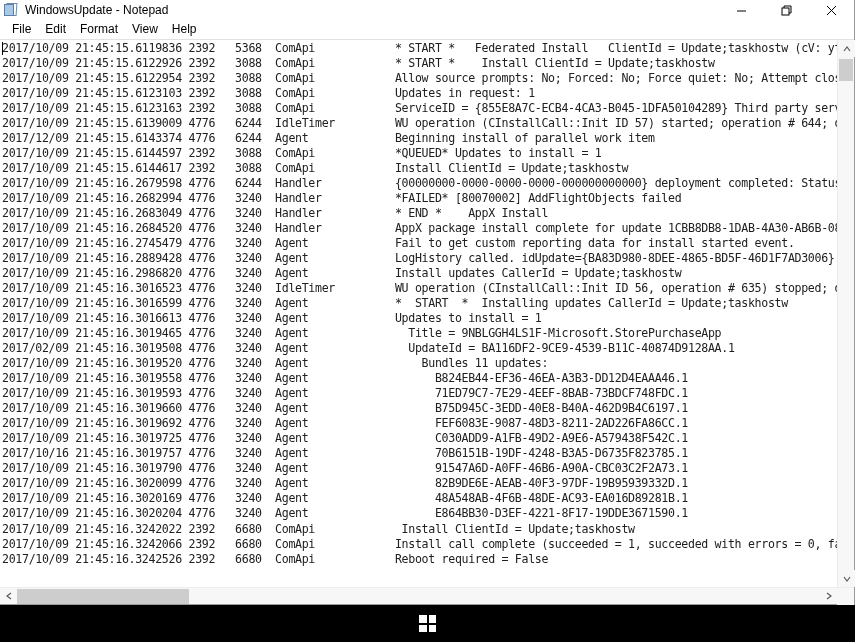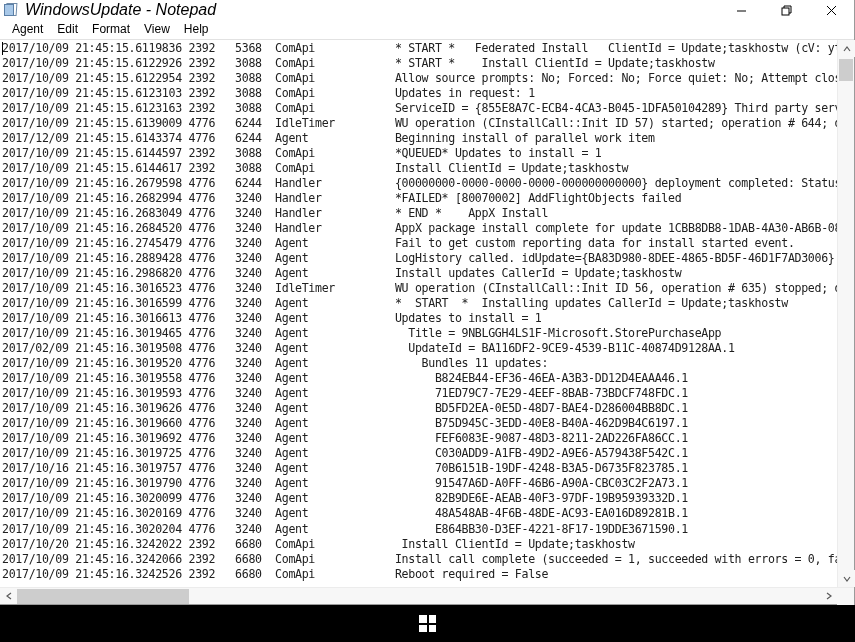--- a/index.html
+++ b/index.html
@@ -54,26 +54,25 @@
     transform: skewX(-4deg);
   }
   .title-icon .pg2 {
     position: absolute;
     left: 0px; top: 2px;
     width: 10px; height: 12px;
     background: #a8c8e8;
     border: 1px solid #5b7fa6;
   }
   .title-text {
-    font-size: 16px;
+    font-size: 12px;
     color: #000000;
     white-space: nowrap;
     letter-spacing: 0px;
     flex: 0 0 auto;
-    font-style: italic;
   }
   .win-controls {
     position: absolute;
     right: 0; top: 0;
     height: 20px;
     display: flex;
   }
   .win-btn {
     width: 45px; height: 20px;
     display: flex; align-items: center; justify-content: center;
@@ -347,21 +346,21 @@
         <div class="win-btn" title="Close">
           <svg width="11" height="11" viewBox="0 0 11 11">
             <line x1="1" y1="1" x2="10" y2="10" stroke="#000" stroke-width="1"></line>
             <line x1="10" y1="1" x2="1" y2="10" stroke="#000" stroke-width="1"></line>
           </svg>
         </div>
       </div>
     </div>
 
     <div class="menubar">
-      <div class="menu-item">Agent</div>
+      <div class="menu-item">File</div>
       <div class="menu-item">Edit</div>
       <div class="menu-item">Format</div>
       <div class="menu-item">View</div>
       <div class="menu-item">Help</div>
     </div>
 
     <div class="editor-wrap">
       <div class="editor-row">
         <div class="textarea" id="textarea">
           <div class="caret"></div>
@@ -382,30 +381,29 @@
             <div class="logline">2017/10/09 21:45:16.2889428 4776   3240  Agent             LogHistory called. idUpdate={BA83D980-8DEE-4865-BD5F-46D1F7AD3006}.1,</div>
             <div class="logline">2017/10/09 21:45:16.2986820 4776   3240  Agent             Install updates CallerId = Update;taskhostw</div>
             <div class="logline">2017/10/09 21:45:16.3016523 4776   3240  IdleTimer         WU operation (CInstallCall::Init ID 56, operation # 635) stopped; doe</div>
             <div class="logline">2017/10/09 21:45:16.3016599 4776   3240  Agent             *  START  *  Installing updates CallerId = Update;taskhostw</div>
             <div class="logline">2017/10/09 21:45:16.3016613 4776   3240  Agent             Updates to install = 1</div>
             <div class="logline">2017/10/09 21:45:16.3019465 4776   3240  Agent               Title = 9NBLGGH4LS1F-Microsoft.StorePurchaseApp</div>
             <div class="logline">2017/02/09 21:45:16.3019508 4776   3240  Agent               UpdateId = BA116DF2-9CE9-4539-B11C-40874D9128AA.1</div>
             <div class="logline">2017/10/09 21:45:16.3019520 4776   3240  Agent                 Bundles 11 updates:</div>
             <div class="logline">2017/10/09 21:45:16.3019558 4776   3240  Agent                   B824EB44-EF36-46EA-A3B3-DD12D4EAAA46.1</div>
             <div class="logline">2017/10/09 21:45:16.3019593 4776   3240  Agent                   71ED79C7-7E29-4EEF-8BAB-73BDCF748FDC.1</div>
-            <div class="logline">2017/10/09 21:45:16.3019626 4776   3240  Agent                   BD5FD2EA-0E5D-48D7-BAE4-D286004BB8DC.1</div>
             <div class="logline">2017/10/09 21:45:16.3019660 4776   3240  Agent                   B75D945C-3EDD-40E8-B40A-462D9B4C6197.1</div>
             <div class="logline">2017/10/09 21:45:16.3019692 4776   3240  Agent                   FEF6083E-9087-48D3-8211-2AD226FA86CC.1</div>
             <div class="logline">2017/10/09 21:45:16.3019725 4776   3240  Agent                   C030ADD9-A1FB-49D2-A9E6-A579438F542C.1</div>
             <div class="logline">2017/10/16 21:45:16.3019757 4776   3240  Agent                   70B6151B-19DF-4248-B3A5-D6735F823785.1</div>
             <div class="logline">2017/10/09 21:45:16.3019790 4776   3240  Agent                   91547A6D-A0FF-46B6-A90A-CBC03C2F2A73.1</div>
             <div class="logline">2017/10/09 21:45:16.3020099 4776   3240  Agent                   82B9DE6E-AEAB-40F3-97DF-19B95939332D.1</div>
             <div class="logline">2017/10/09 21:45:16.3020169 4776   3240  Agent                   48A548AB-4F6B-48DE-AC93-EA016D89281B.1</div>
             <div class="logline">2017/10/09 21:45:16.3020204 4776   3240  Agent                   E864BB30-D3EF-4221-8F17-19DDE3671590.1</div>
-            <div class="logline">2017/10/20 21:45:16.3242022 2392   6680  ComApi             Install ClientId = Update;taskhostw</div>
+            <div class="logline">2017/10/09 21:45:16.3242022 2392   6680  ComApi             Install ClientId = Update;taskhostw</div>
             <div class="logline">2017/10/09 21:45:16.3242066 2392   6680  ComApi            Install call complete (succeeded = 1, succeeded with errors = 0, fail</div>
             <div class="logline">2017/10/09 21:45:16.3242526 2392   6680  ComApi            Reboot required = False</div>
           </div>
         <div class="vscroll">
           <div class="vs-btn">
             <svg width="8" height="6" viewBox="0 0 8 6">
                 <polyline points="1,5 4,1 7,5" fill="none" stroke="#5a5a5a" stroke-width="1.2"></polyline>
               </svg>
           </div>
           <div class="vs-track">

